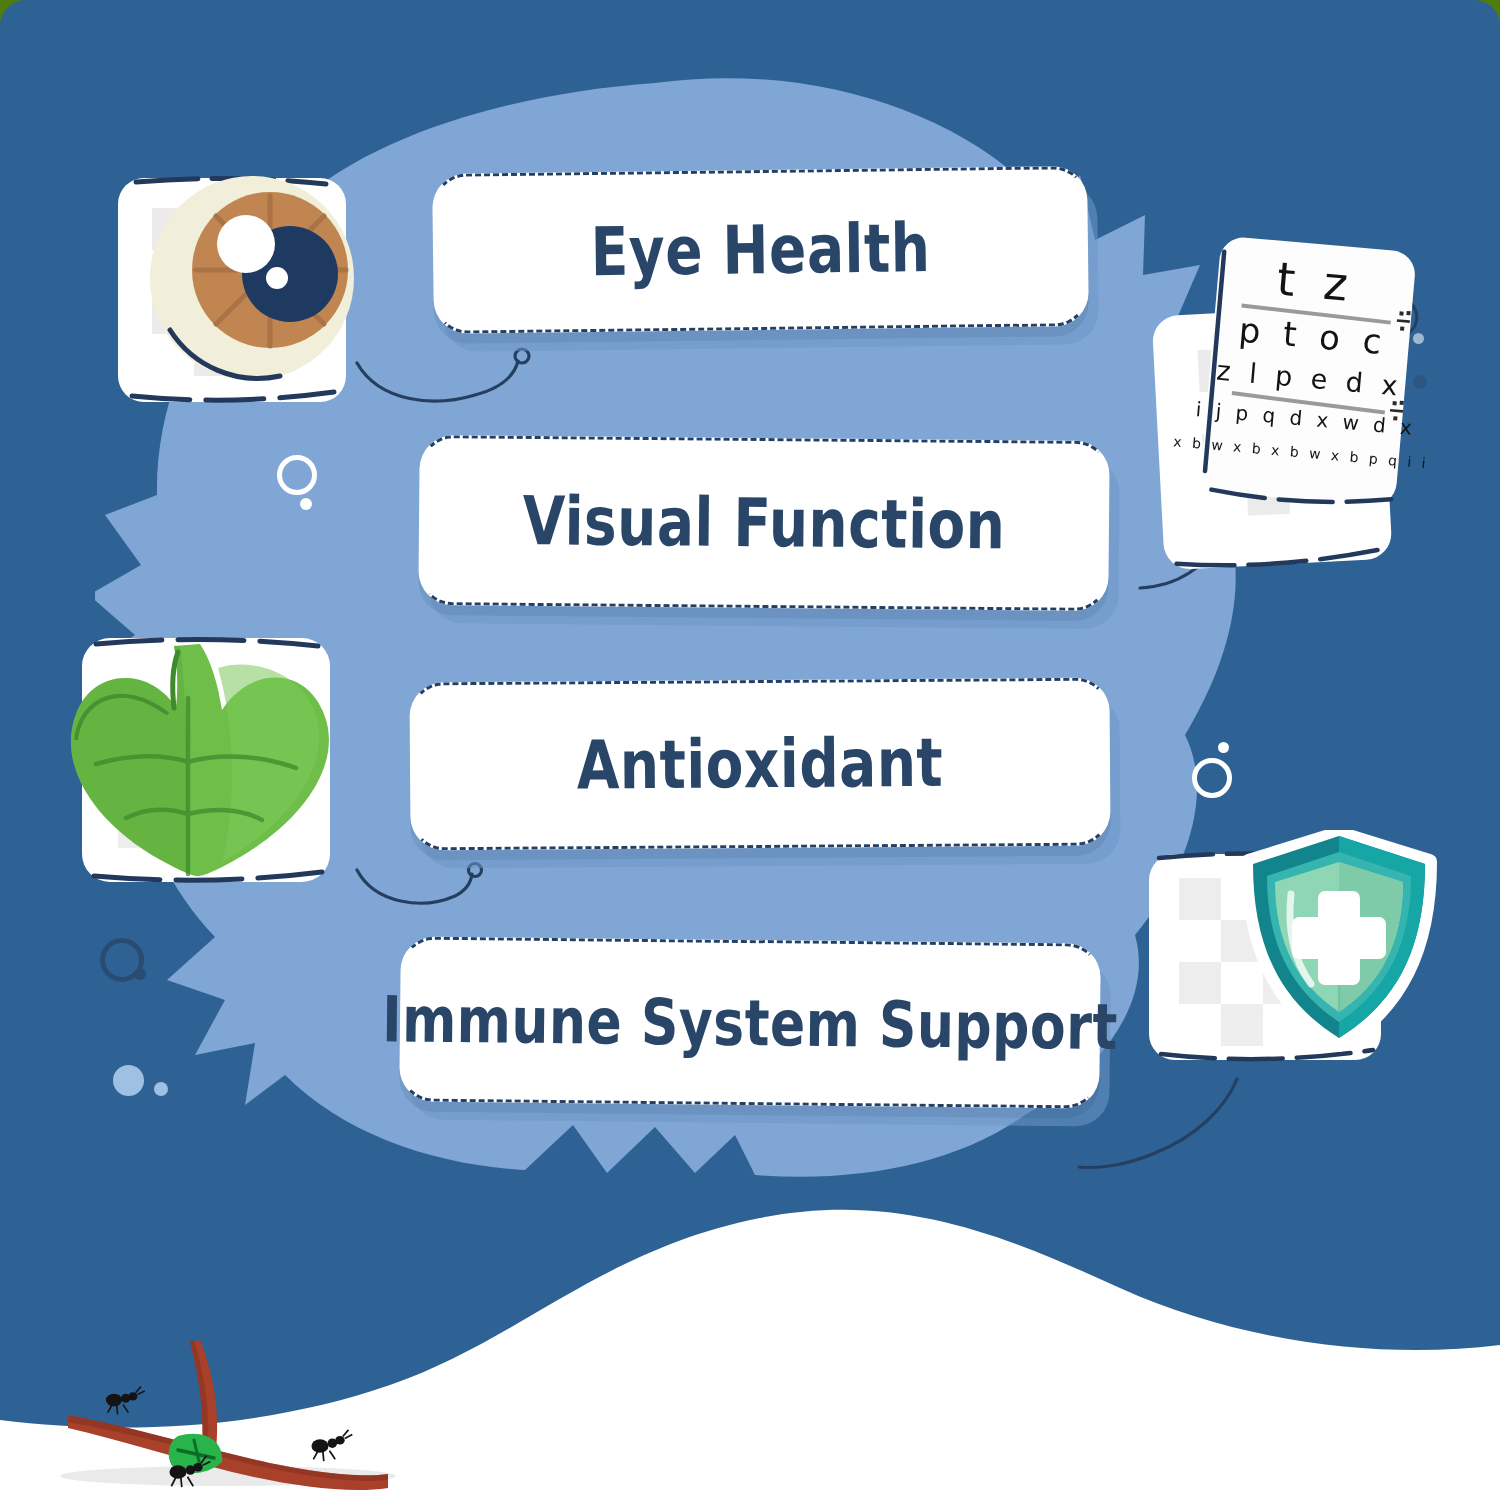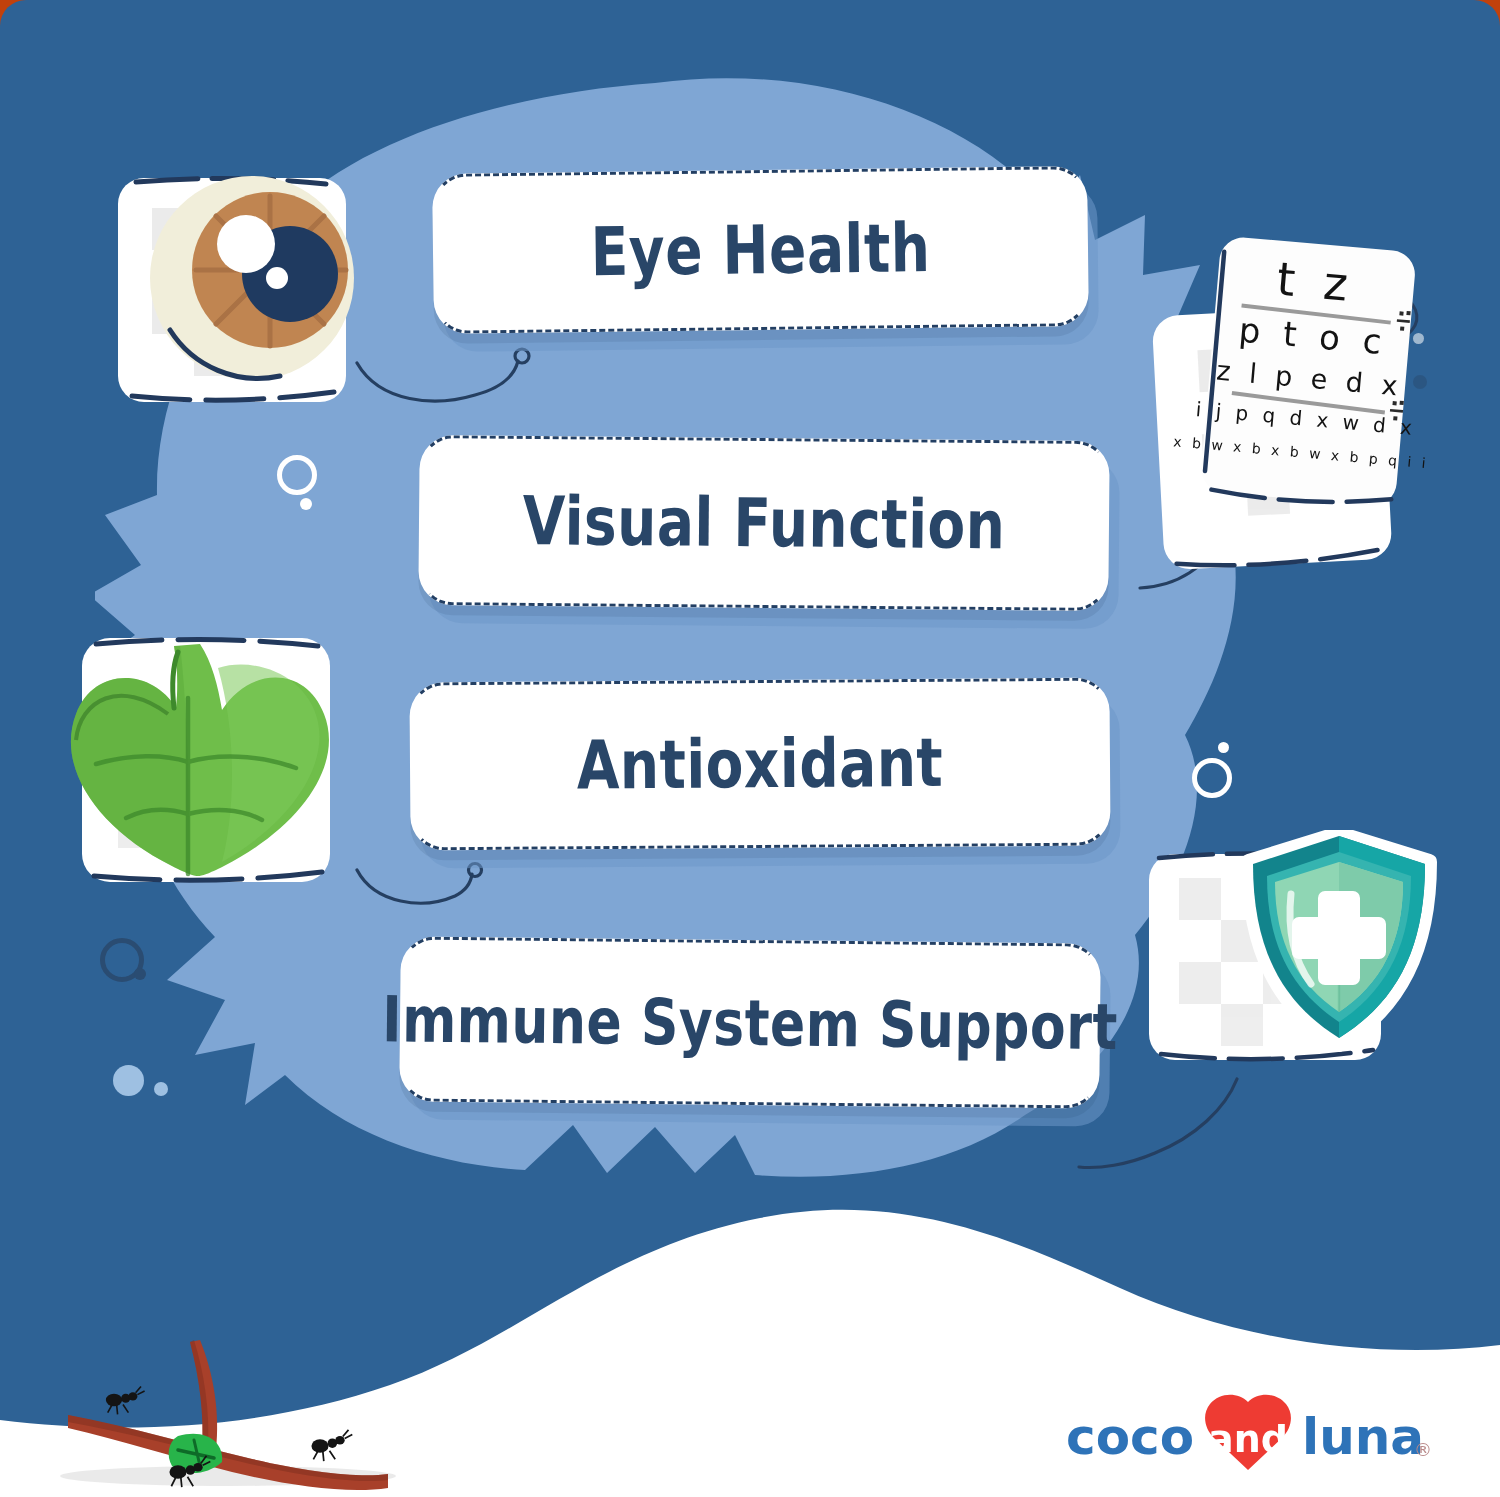--- a/index.html
+++ b/index.html
@@ -1,18 +1,18 @@
 <!DOCTYPE html>
 <html><head>
 <meta charset="utf-8">
 <style>
   html,body{margin:0;padding:0;background:#ffffff;}
   body{width:1500px;height:1497px;font-family:"DejaVu Sans",sans-serif;overflow:hidden;}
 
-  #stage{position:relative;width:1500px;height:1497px;overflow:hidden;background:#c2410c;}
+  #stage{position:relative;width:1500px;height:1497px;overflow:hidden;background:#4d7c0f;}
 
   
   .bg-dark{
     position:absolute;left:0;top:0;width:1500px;height:1497px;
     background:#2E6295;border-radius:26px;
   }
   .bg-wave{position:absolute;left:0;top:1130px;width:1500px;height:367px;}
   .blob{position:absolute;left:95px;top:75px;width:1150px;height:1110px;}
 
   
@@ -340,23 +340,14 @@
       <g transform="translate(292 146) scale(0.95)">
         <ellipse cx="0" cy="0" rx="9" ry="7"></ellipse>
           <ellipse cx="13" cy="-3" rx="5" ry="5"></ellipse>
           <ellipse cx="21" cy="-6" rx="5" ry="4.5"></ellipse>
         <path d="M24 -10 l6 -7 M26 -8 l8 -4" stroke="#141414" stroke-width="1.8" fill="none"></path>
         <path d="M-2 5 l-5 9 M3 6 l1 10 M10 5 l6 9" stroke="#141414" stroke-width="1.8" fill="none"></path>
       </g>
     </g>
   </svg>
 
-  <div id="logo">
-    <svg viewBox="0 0 372 72" style="width:100%;height:100%;overflow:visible">
-      <path d="M186 4 C196 -6 214 -6 224 6 C232 16 230 30 220 40 L186 72 L152 40 C142 30 140 16 148 6 C158 -6 176 -6 186 4 Z" fill="#EE3B33"></path>
-      <text x="4" y="56" font-family="'DejaVu Sans',sans-serif" font-size="50" font-weight="700" fill="#2E73B8">coco</text>
-      <text x="186" y="54" font-family="'DejaVu Sans',sans-serif" font-size="38" font-weight="700" fill="#FFFFFF" text-anchor="middle">and</text>
-      <text x="240" y="56" font-family="'DejaVu Sans',sans-serif" font-size="50" font-weight="700" fill="#2E73B8">luna</text>
-      <text x="352" y="58" font-family="'DejaVu Sans',sans-serif" font-size="18" fill="#B98A8A">®</text>
-    </svg>
-  </div>
 
 </div>
 
 </body></html>

